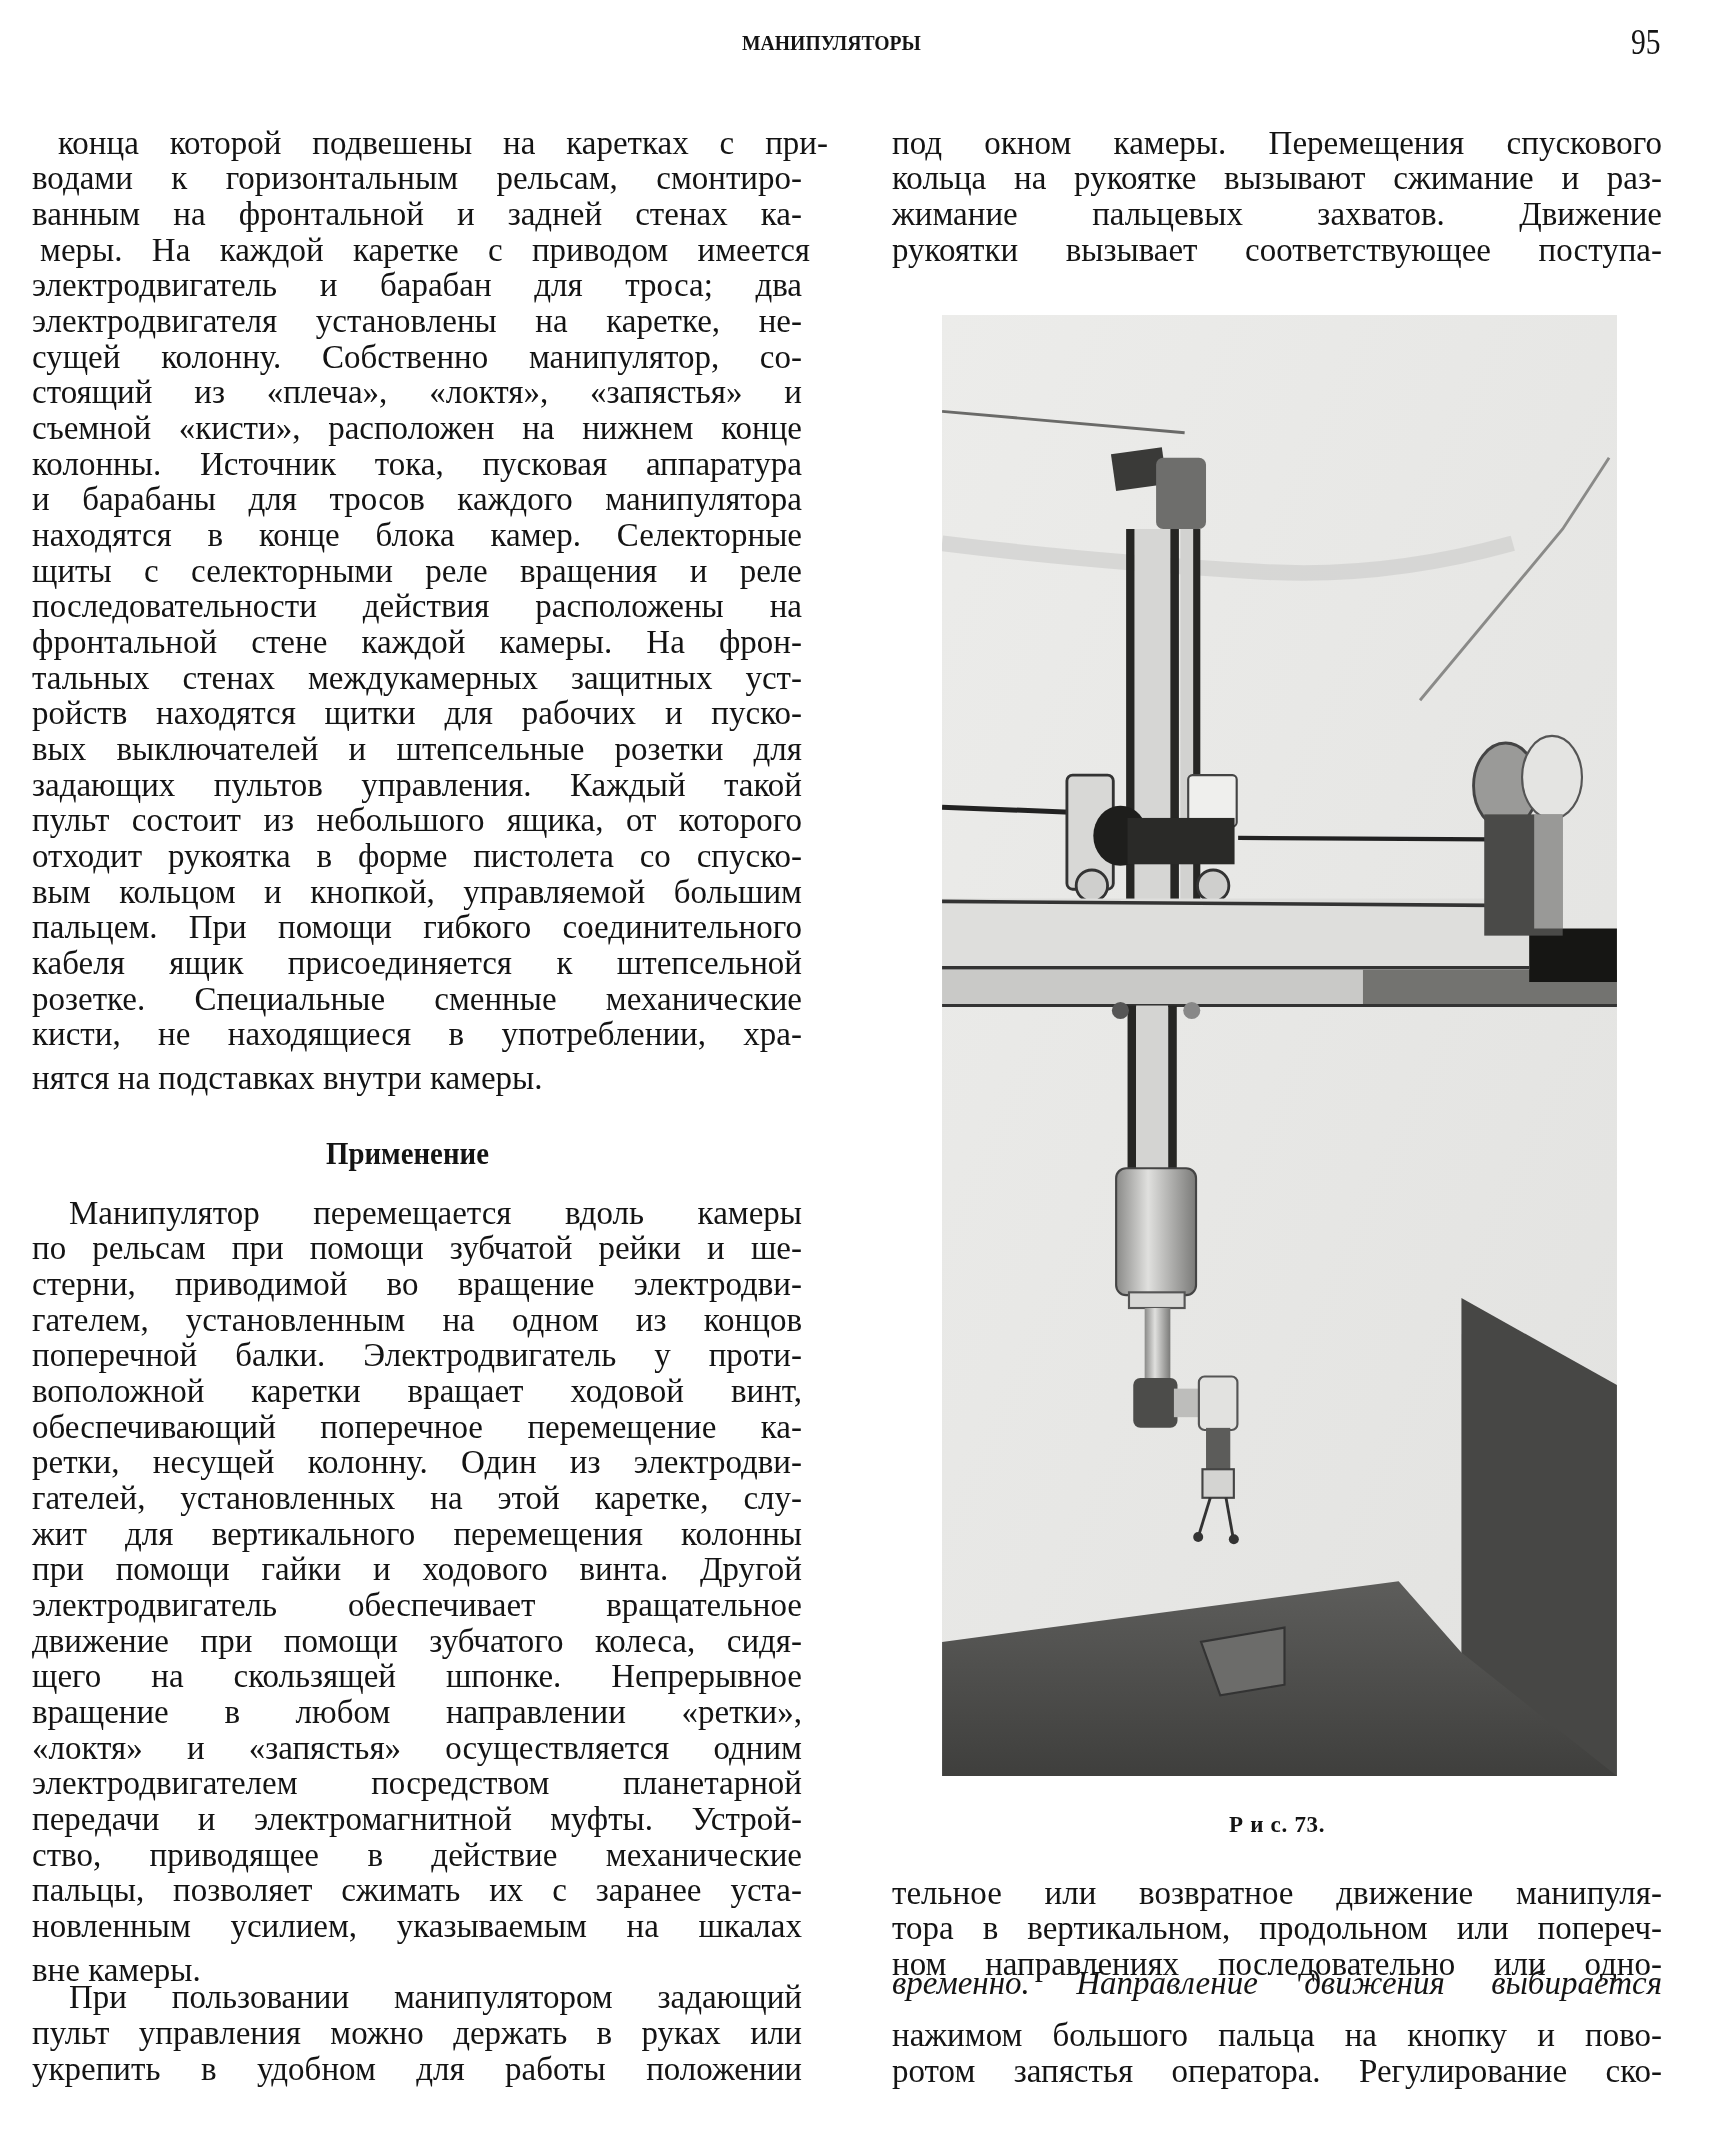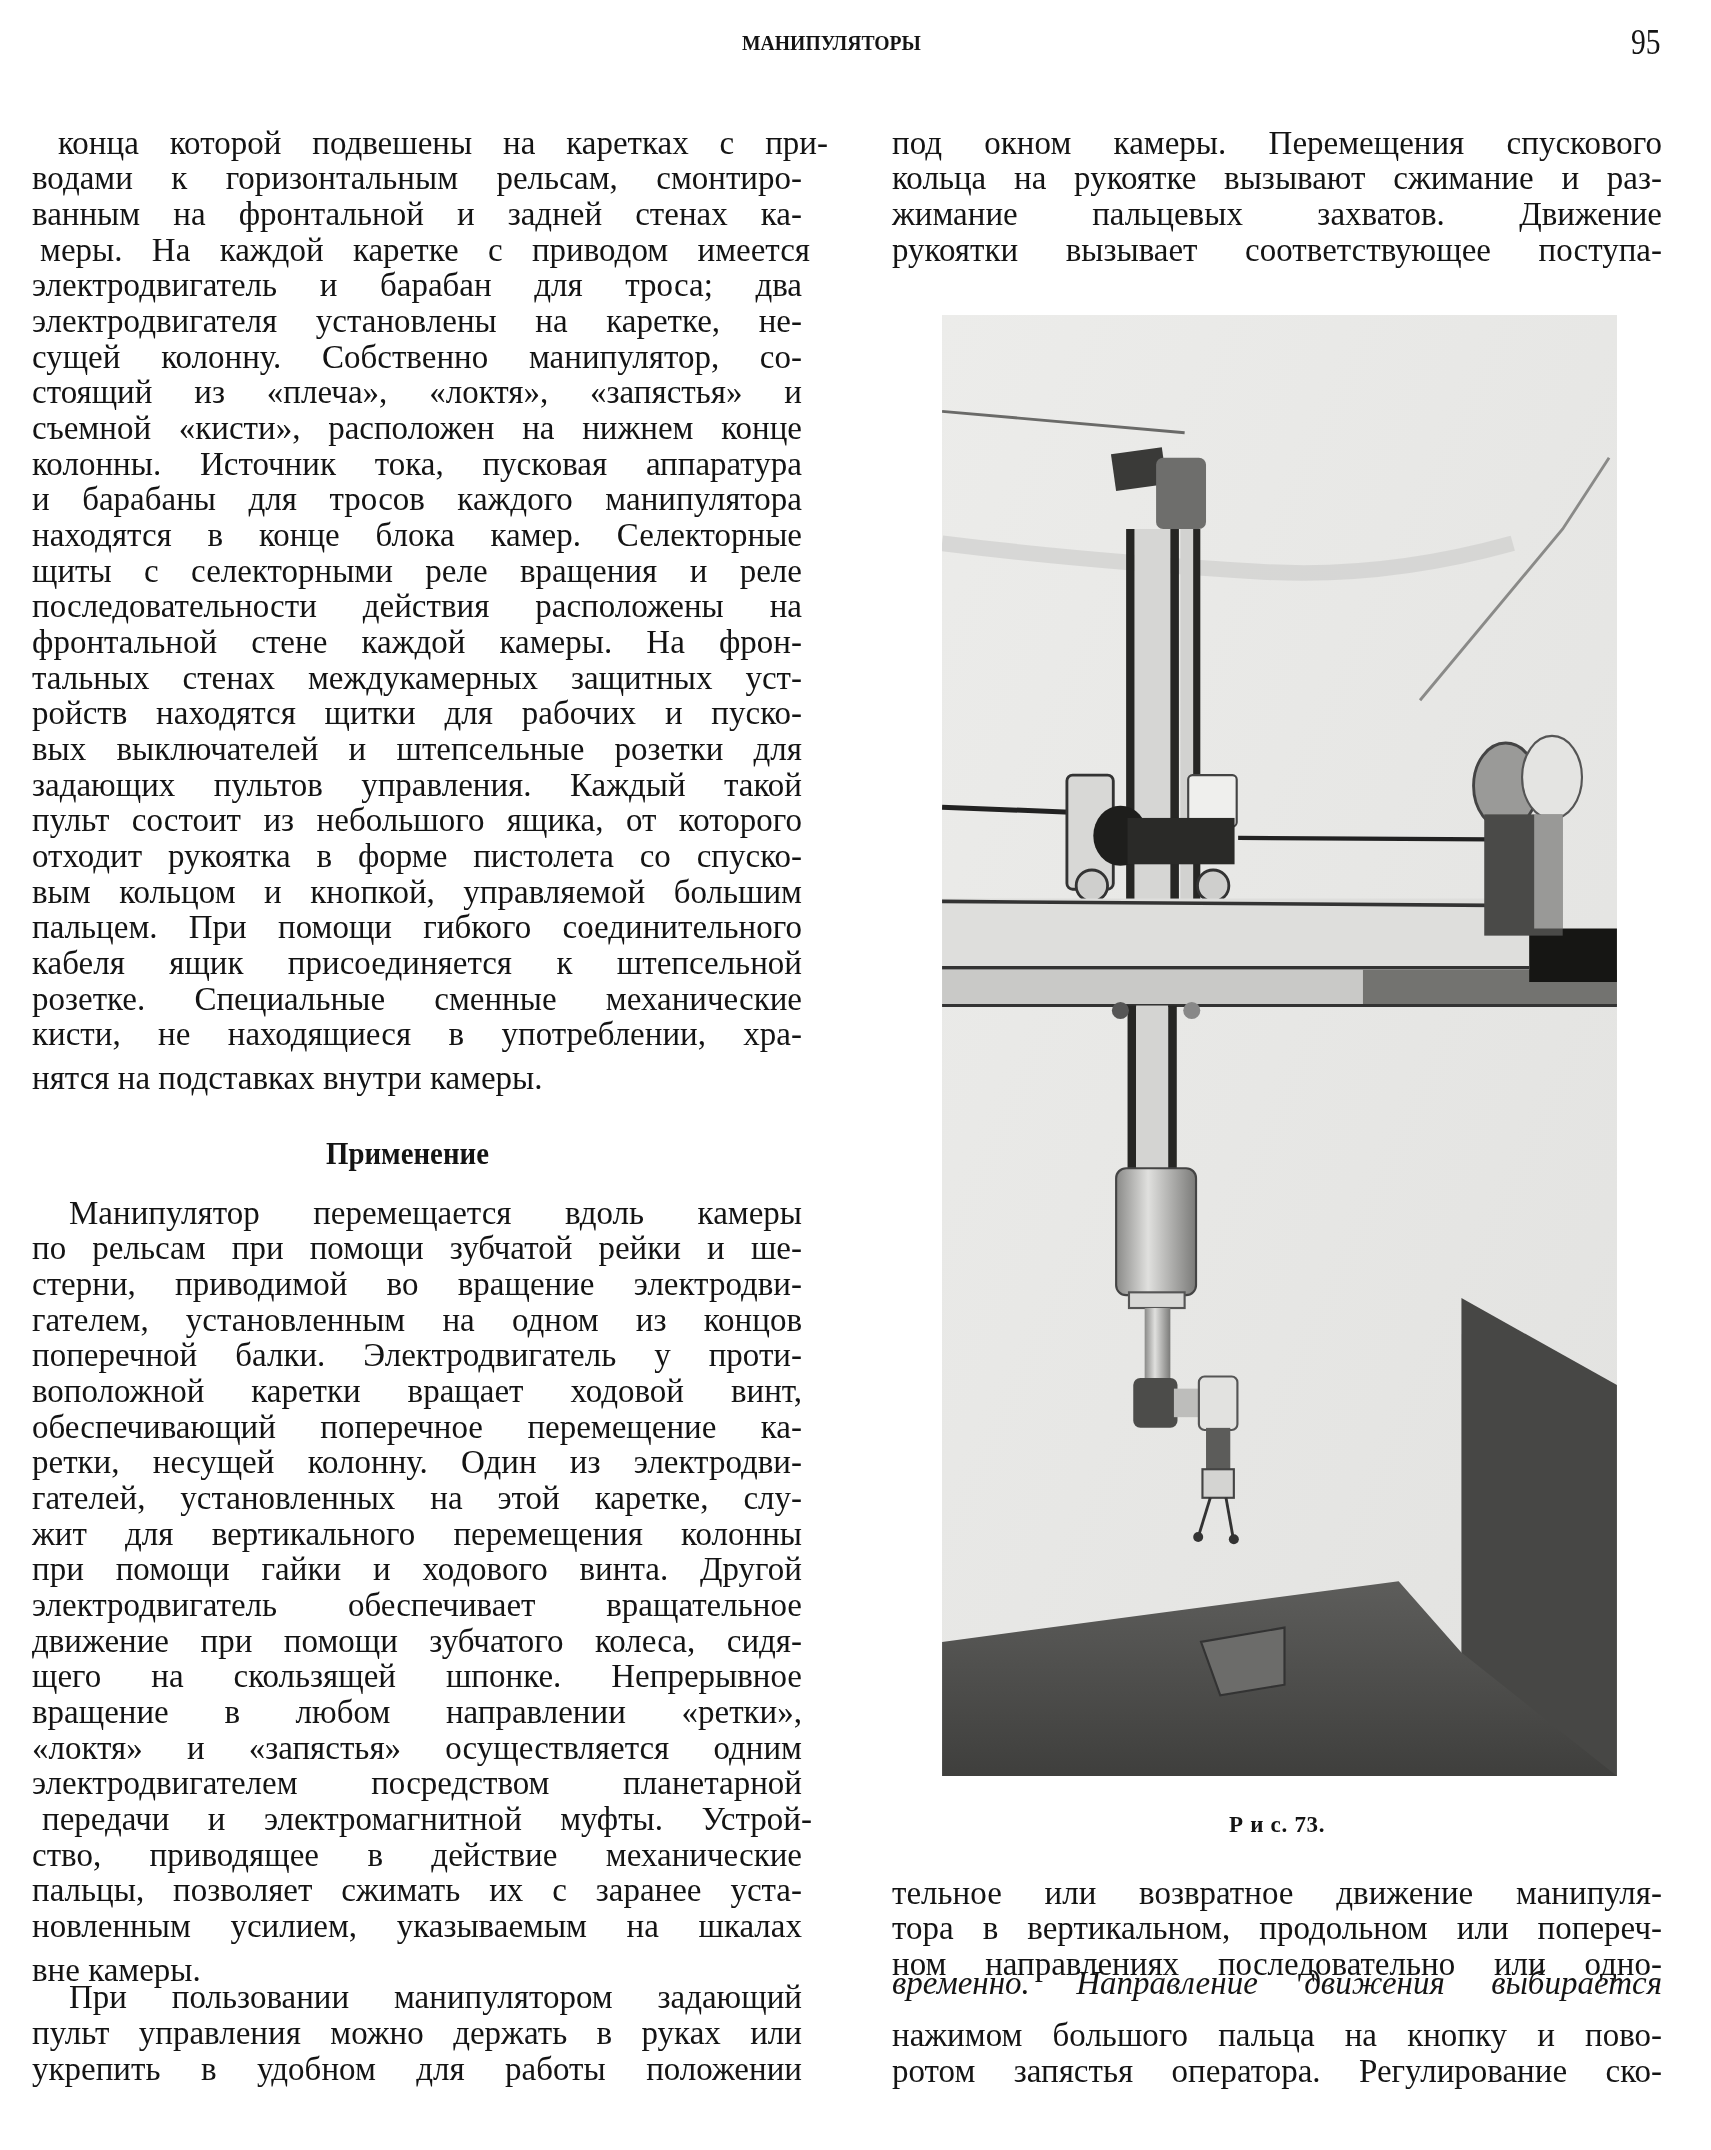--- a/index.html
+++ b/index.html
@@ -72,21 +72,21 @@
       <div class="line" style="top: 1444px;">ретки, несущей колонну. Один из электродви-</div>
       <div class="line" style="top: 1480px;">гателей, установленных на этой каретке, слу-</div>
       <div class="line" style="top: 1516px;">жит для вертикального перемещения колонны</div>
       <div class="line" style="top: 1551px;">при помощи гайки и ходового винта. Другой</div>
       <div class="line" style="top: 1587px;">электродвигатель обеспечивает вращательное</div>
       <div class="line" style="top: 1623px;">движение при помощи зубчатого колеса, сидя-</div>
       <div class="line" style="top: 1658px;">щего на скользящей шпонке. Непрерывное</div>
       <div class="line" style="top: 1694px;">вращение в любом направлении «ретки»,</div>
       <div class="line" style="top: 1730px;">«локтя» и «запястья» осуществляется одним</div>
       <div class="line" style="top: 1765px;">электродвигателем посредством планетарной</div>
-      <div class="line" style="top: 1801px; margin-left: 10px;">передачи и электромагнитной муфты. Устрой-</div>
+      <div class="line" style="top: 1801px;">передачи и электромагнитной муфты. Устрой-</div>
       <div class="line" style="top: 1837px;">ство, приводящее в действие механические</div>
       <div class="line" style="top: 1872px;">пальцы, позволяет сжимать их с заранее уста-</div>
       <div class="line" style="top: 1908px;">новленным усилием, указываемым на шкалах</div>
       <div class="line last" style="top: 1944px;">вне камеры.</div>
     </div>
   <div id="lp3">
       <div class="line indent" style="top: 1979px;">При пользовании манипулятором задающий</div>
       <div class="line" style="top: 2015px;">пульт управления можно держать в руках или</div>
       <div class="line" style="top: 2051px;">укрепить в удобном для работы положении</div>
     </div>

